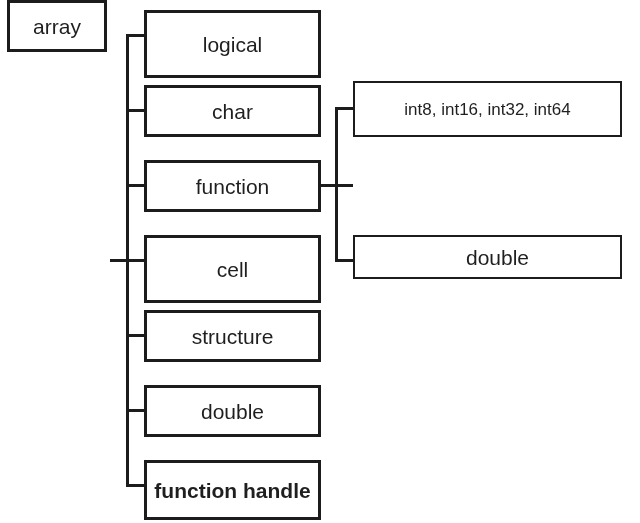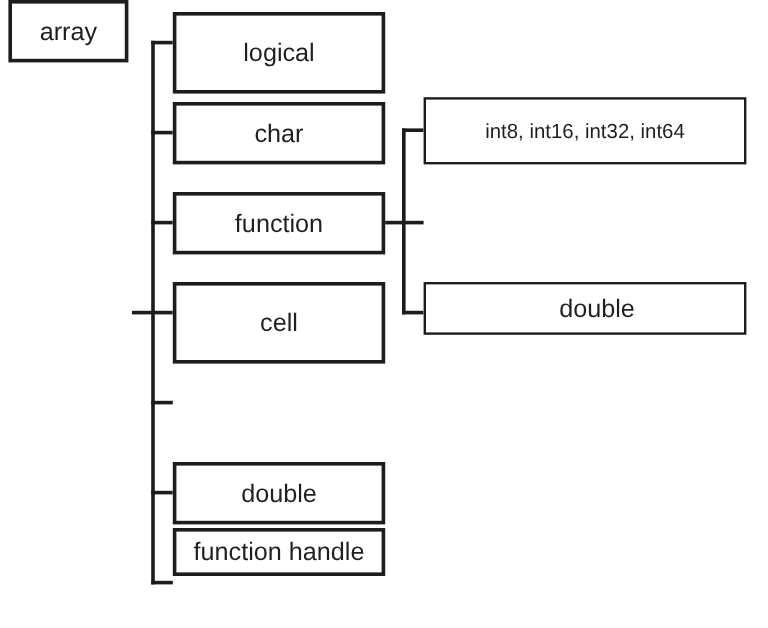--- a/index.html
+++ b/index.html
@@ -34,21 +34,21 @@
   
   .node-array        { left: 7;   top: 235; width: 100px; height: 52px; left: 7px; }
 
   
   .node-logical      { left: 144px; top: 10px;  width: 177px; height: 68px; }
   .node-char         { left: 144px; top: 85px;  width: 177px; height: 52px; }
   .node-numeric      { left: 144px; top: 160px; width: 177px; height: 52px; }
   .node-cell         { left: 144px; top: 235px; width: 177px; height: 68px; }
   .node-structure    { left: 144px; top: 310px; width: 177px; height: 52px; }
   .node-table        { left: 144px; top: 385px; width: 177px; height: 52px; }
-  .node-function     { left: 144px; top: 440px; width: 177px; height: 40px; }
+  .node-function     { left: 144px; top: 460px; width: 177px; height: 60px; font-weight: bold; }
 
   
   .node-ints         { left: 353px; top: 81px;  width: 269px; height: 56px;
                        flex-direction: row; font-size: 17px; line-height: 25px; }
   .node-single       { left: 353px; top: 160px; width: 269px; height: 52px; }
   .node-double       { left: 353px; top: 235px; width: 269px; height: 44px; padding-left: 20px; }
 
   
   .line {
     position: absolute;
@@ -86,20 +86,21 @@
   <div class="line stub-ints"></div>
   <div class="line conn-numeric"></div>
   <div class="line stub-double"></div>
 
   <div class="box node-array">array</div>
 
   <div class="box node-logical">logical</div>
   <div class="box node-char">char</div>
   <div class="box node-numeric">function</div>
   <div class="box node-cell">cell</div>
+  <div class="box node-structure">structure</div>
   <div class="box node-table">double</div>
   <div class="box node-function">function handle</div>
 
   <div class="box col2 node-ints">
     <span>int8, int16, int32, int64</span>
   </div>
   <div class="box col2 node-double">double</div>
 
 </div>
 

